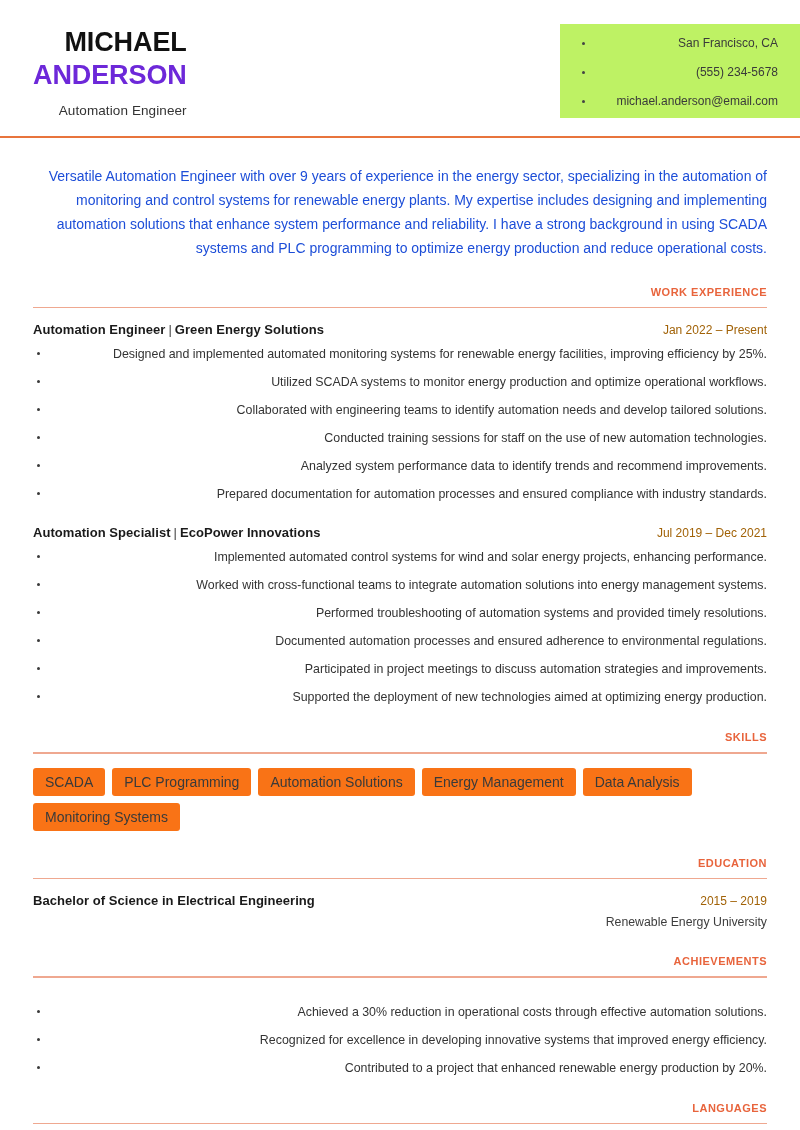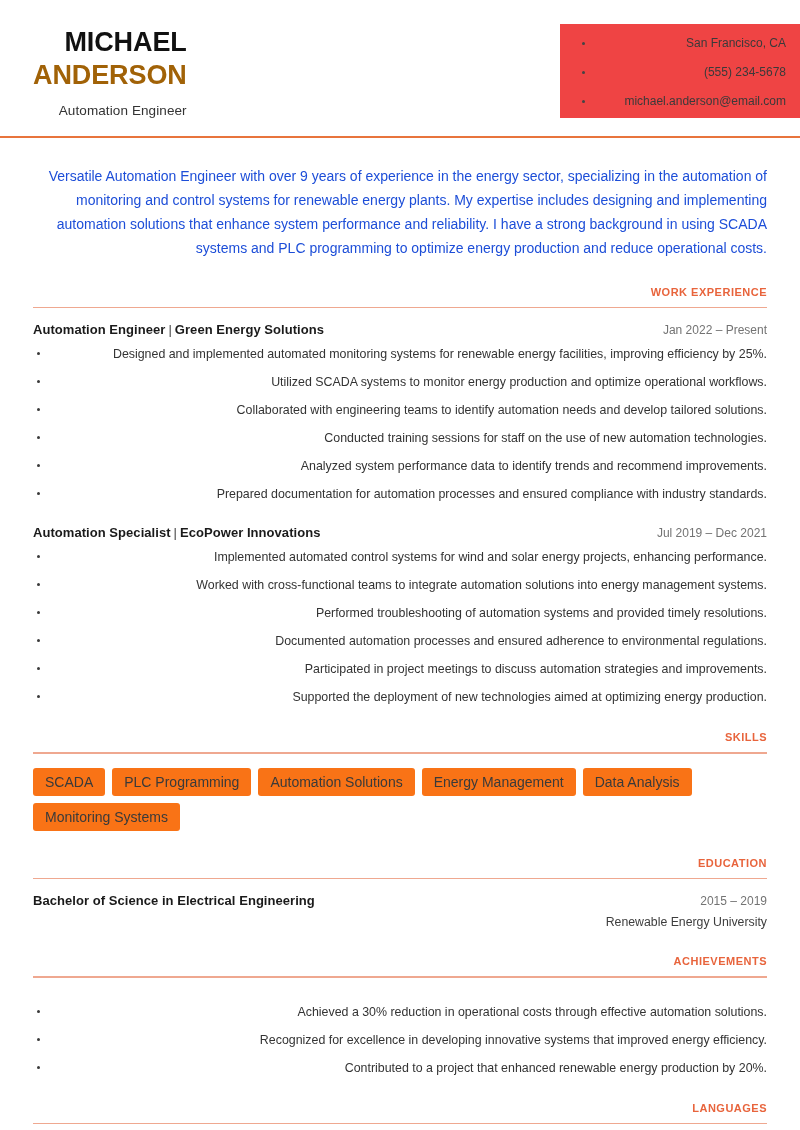--- a/index.html
+++ b/index.html
@@ -32,36 +32,36 @@
     left: 33px;
     top: 26px;
   }
   .name-line {
     font-size: 27px;
     font-weight: bold;
     letter-spacing: -0.1px;
     line-height: 33px;
   }
   .name-first { color: #111111; }
-  .name-last  { color: #a16207; }
+  .name-last  { color: #6d28d9; }
   .job-title {
     margin-top: 11px;
     font-size: 13.5px;
     color: #333333;
     letter-spacing: 0.1px;
   }
   .contact-box {
     position: absolute;
     left: 560px;
     top: 24px;
     width: 240px;
     height: 94px;
-    background: #ef4444;
+    background: #bef264;
     box-sizing: border-box;
-    padding: 12px 14px 12px 22px;
+    padding: 12px 22px 12px 22px;
   }
   .contact-list {
     list-style: none;
     margin: 0;
     padding: 0;
   }
   .contact-item {
     position: relative;
     font-size: 12px;
     color: #3a3a3a;
@@ -133,21 +133,21 @@
     color: #1a1a1a;
     letter-spacing: 0.05px;
   }
   .entry-sep {
     font-weight: normal;
     color: #444444;
     padding: 0 3px;
   }
   .entry-date {
     font-size: 12px;
-    color: #737373;
+    color: #a16207;
     white-space: nowrap;
     padding-left: 14px;
   }
   .entry-sub {
     font-size: 12.3px;
     color: #3d3d3d;
     margin-top: 7px;
   }
 
   ul.bullets {

